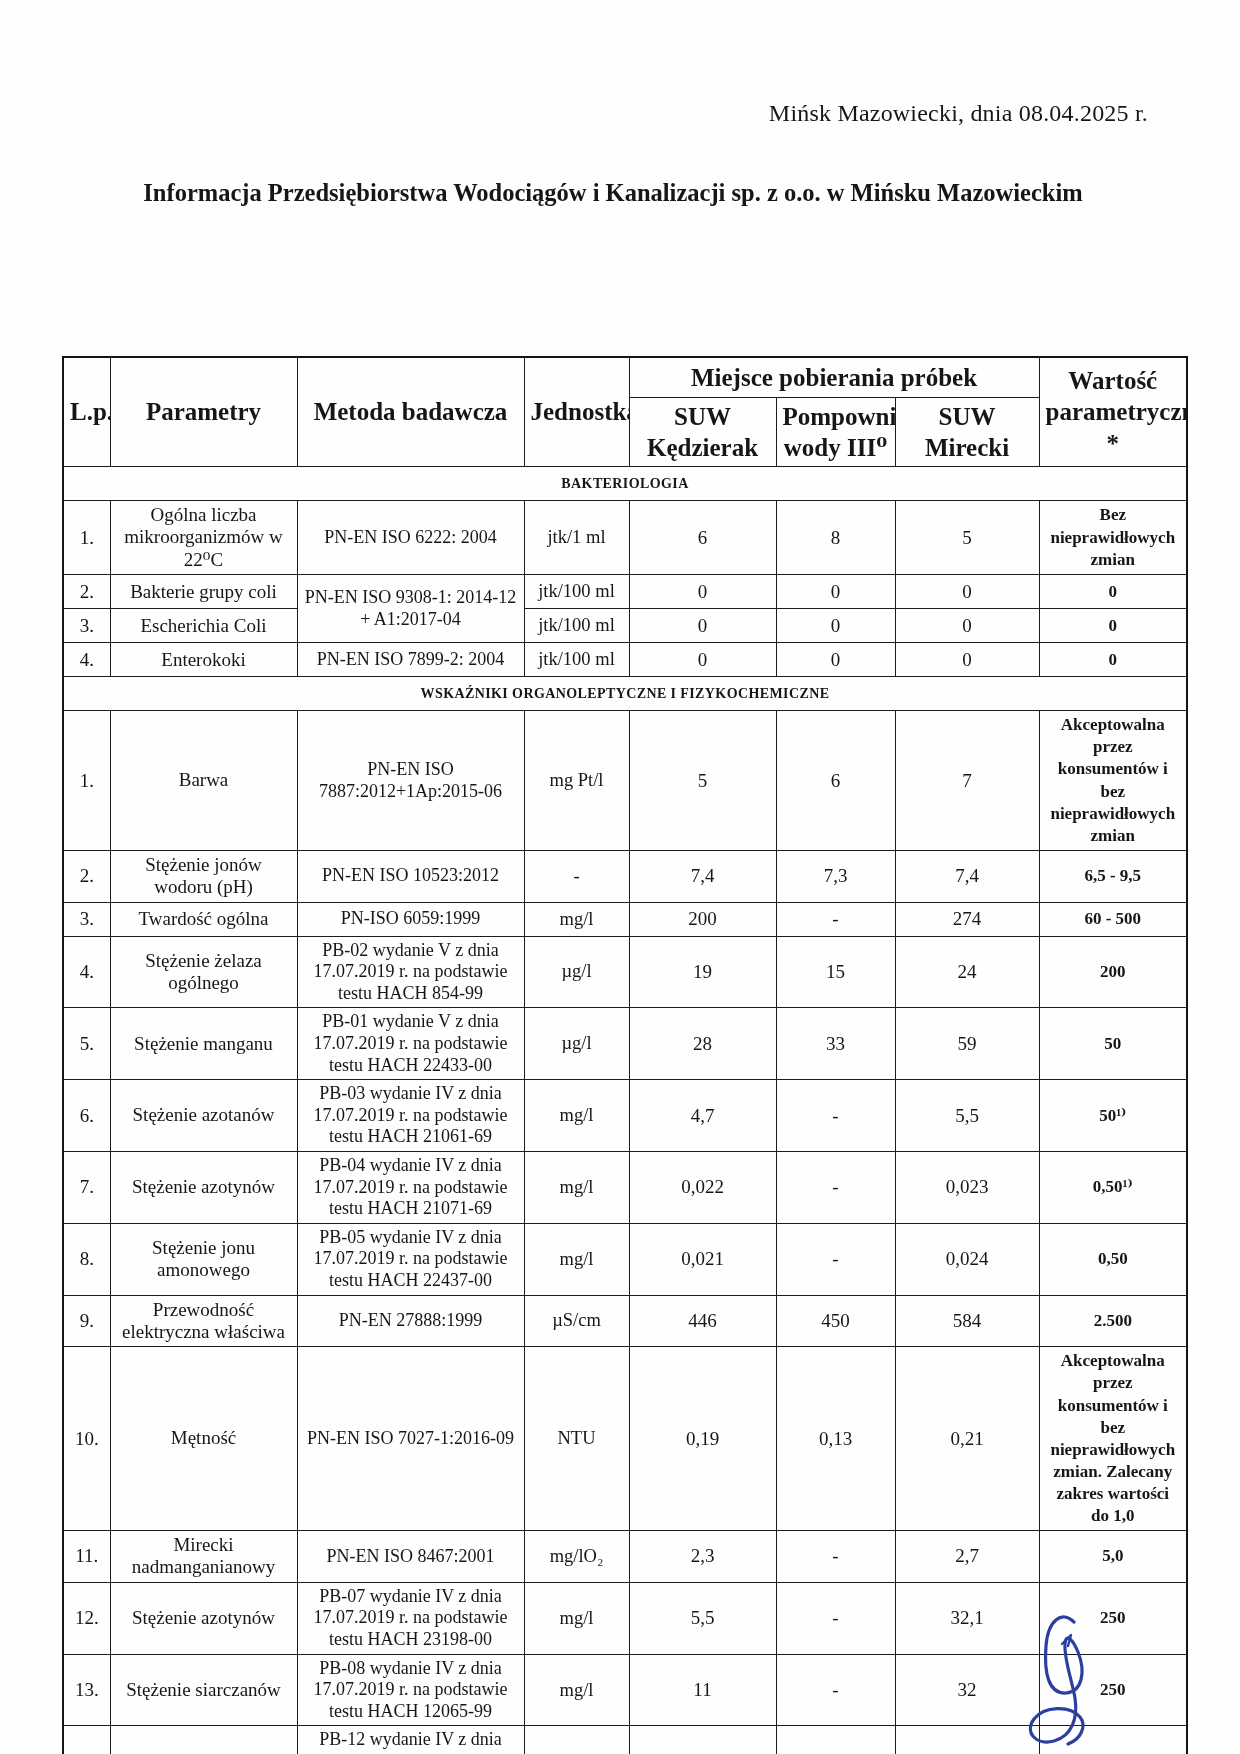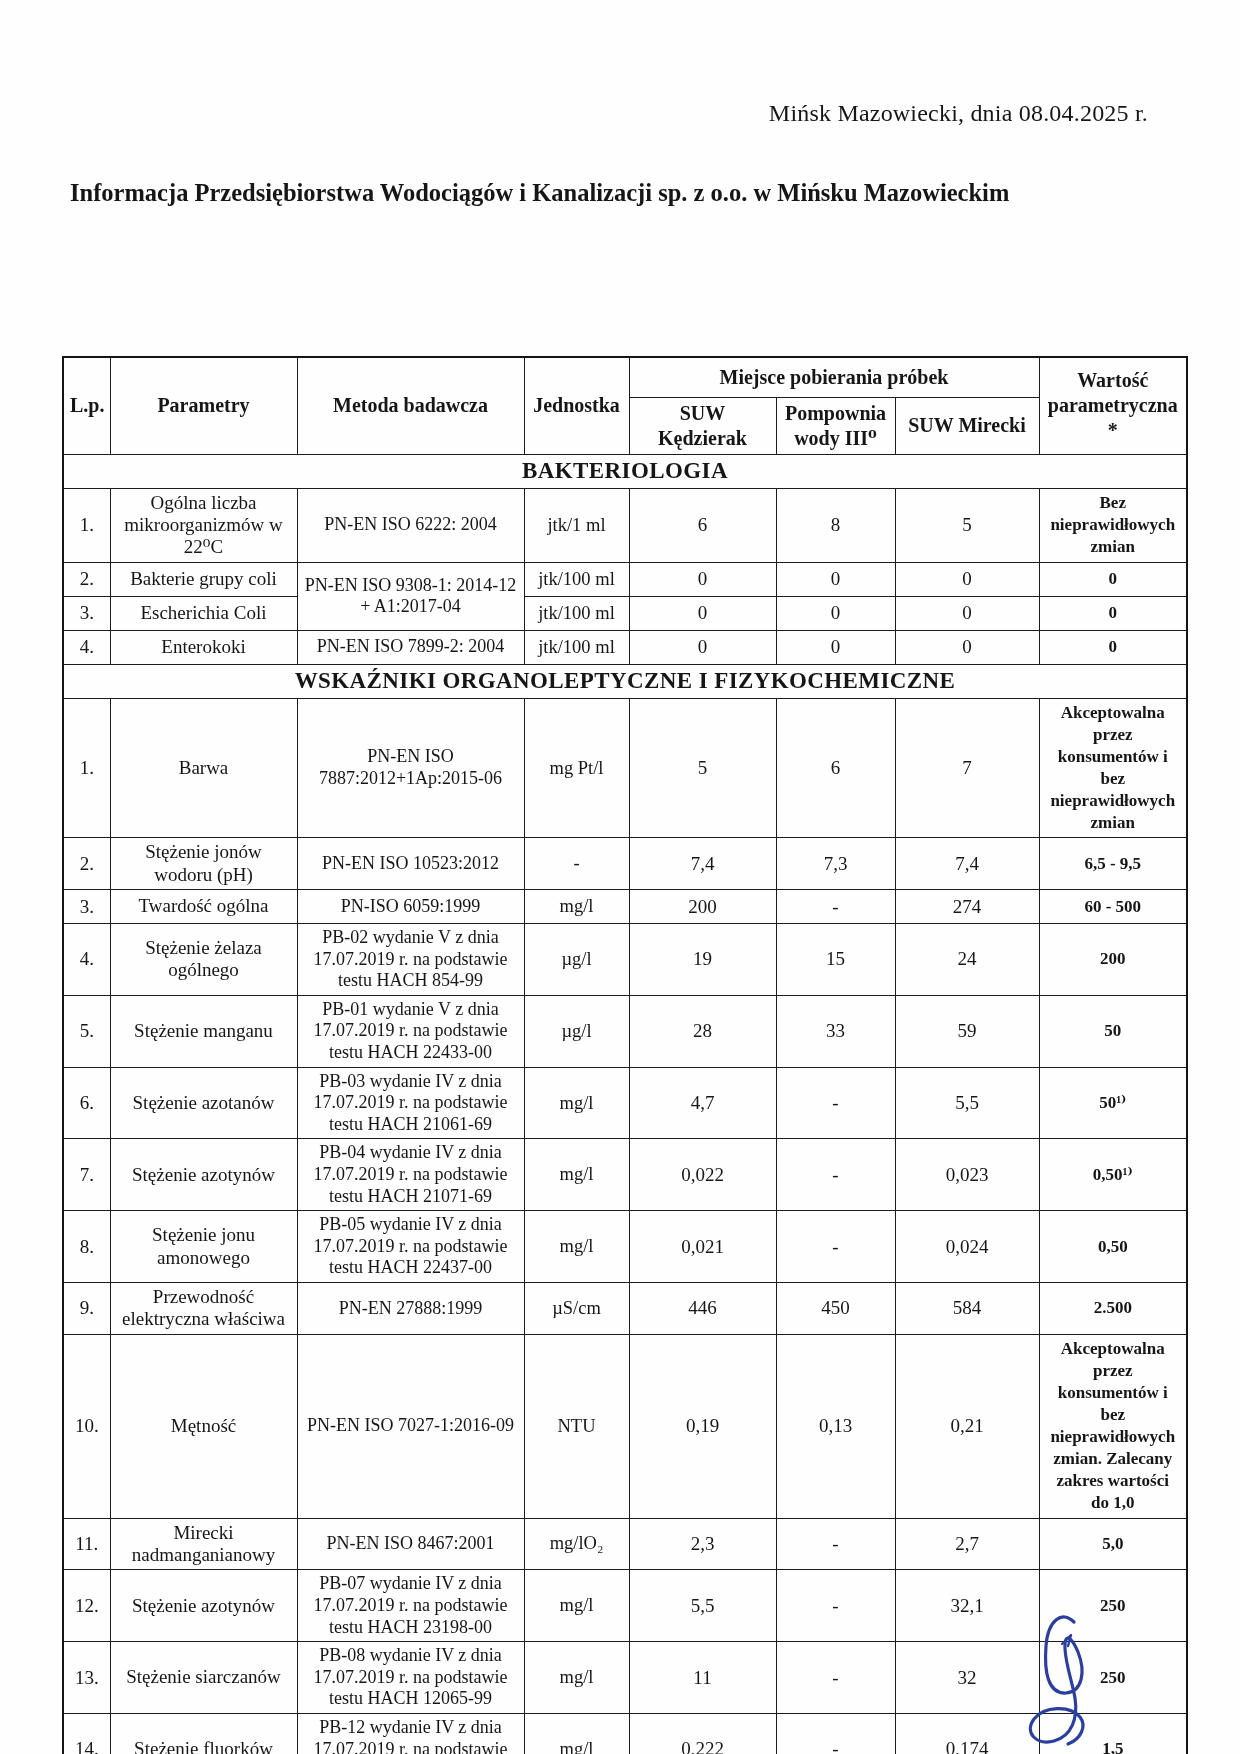--- a/index.html
+++ b/index.html
@@ -6,39 +6,39 @@
   body { background:#e8e8e8; font-family:"Liberation Serif","DejaVu Serif",serif; }
   .page {
     position:relative; width:1240px; height:1754px; margin:0 auto;
     background:#fefefe; color:#161616; overflow:hidden;
   }
   .dateline {
     position:absolute; top:100px; right:92px;
     font-size:24px; letter-spacing:0.2px;
   }
   .doc-title {
-    position:absolute; top:176px; left:70px; right:70px;
-    text-align:left; font-weight:bold; font-size:24.5px; line-height:1.42;
+    position:absolute; top:176px; left:56px; right:70px;
+    text-align:center; font-weight:bold; font-size:24.5px; line-height:1.42;
   }
   table.monitoring {
     position:absolute; top:356px; left:62px;
     width:1124px; border-collapse:collapse; table-layout:fixed;
     font-size:19px;
   }
   table.monitoring th, table.monitoring td {
     border:1.6px solid #1c1c1c; padding:3px 6px;
     text-align:center; vertical-align:middle;
     overflow:hidden;
   }
   table.monitoring { border:2.5px solid #141414; }
-  thead th { font-weight:bold; font-size:20px; line-height:1.25; }
+  thead th { font-weight:bold; font-size:25px; line-height:1.25; }
   thead tr.h1 th { height:40px; }
   thead tr.h2 th { height:52px; }
   td.section {
-    font-weight:bold; font-size:23px; letter-spacing:0.4px;
+    font-weight:bold; font-size:14px; letter-spacing:0.4px;
     height:34px; border-left:none; border-right:none;font-family:Liberation Serif, serif;
   }
   td.lp { font-size:19px; height:34px; }
   td.left { text-align:left; }
   td.param { font-size:19px; line-height:1.18; padding-left:5px; }
   td.method { font-size:18px; line-height:1.2; padding-left:5px; }
   td.unit { font-size:18.5px;margin-top:12px; }
   td.val { font-size:19px; }
   td.limit { font-weight:bold; font-size:17px; line-height:1.3; }
   .signature-wrap { position:absolute; top:1608px; left:1012px; width:120px; height:146px; }

